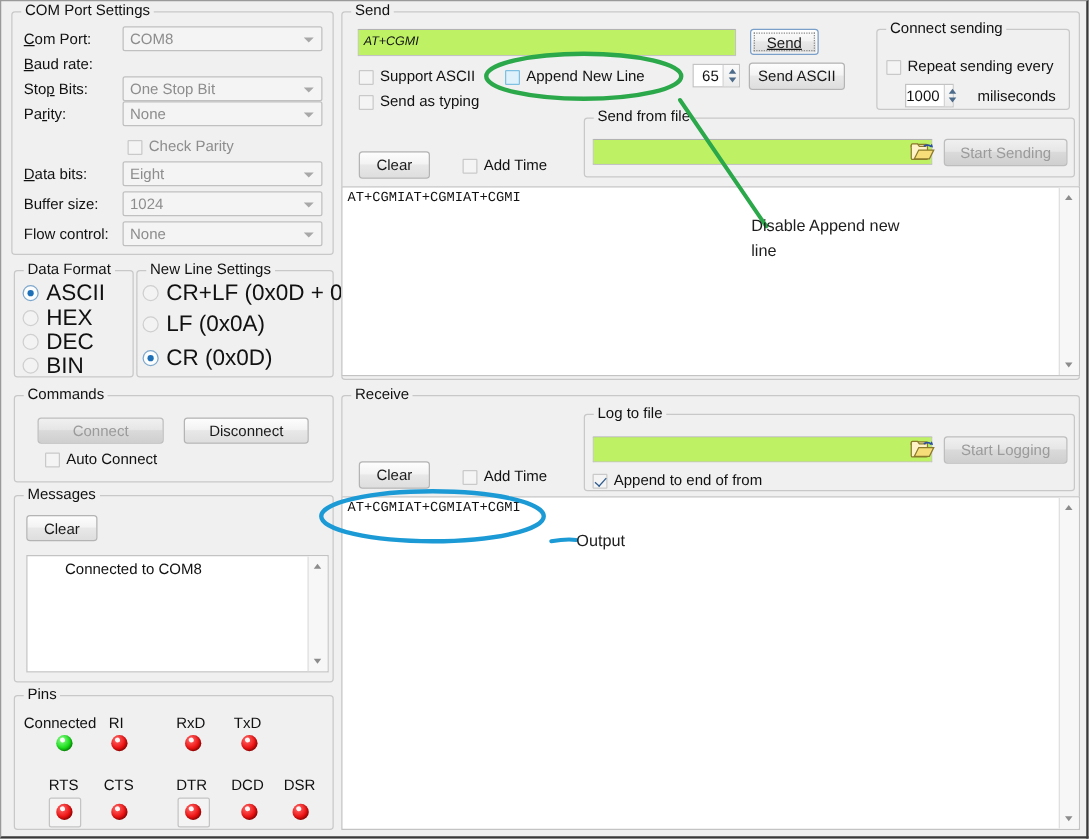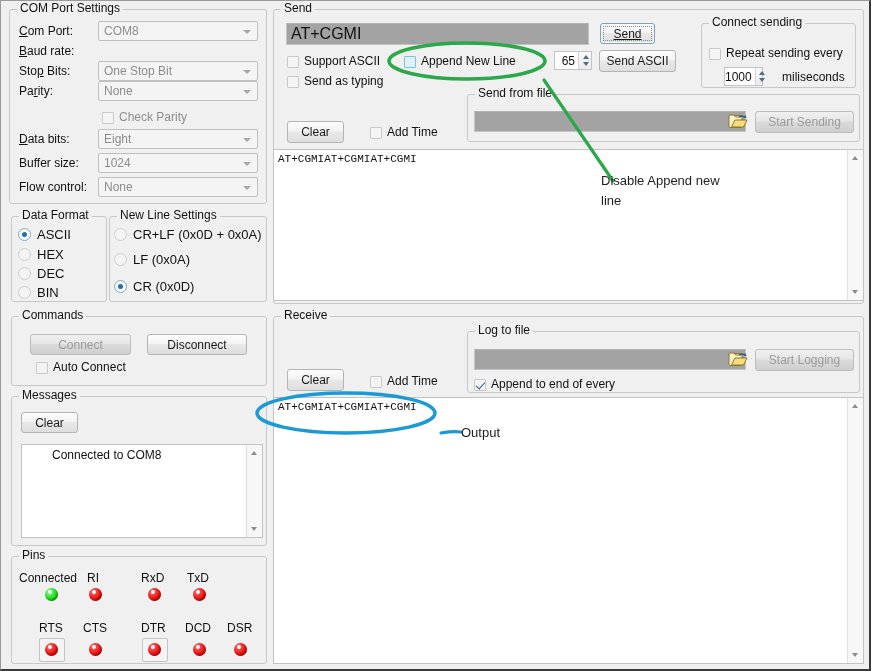--- a/index.html
+++ b/index.html
@@ -32,24 +32,24 @@
   
   .combo{position:absolute;box-sizing:border-box;height:20px;
      background:#f4f4f4;border:1px solid #c0c0c0;border-radius:2px;
      font-size:12px;color:#8d8d8d;line-height:18px;padding-left:5px;
      white-space:nowrap;overflow:hidden;}
   .combo .arw{position:absolute;right:6px;top:8px;width:0;height:0;
      border-left:4px solid transparent;border-right:4px solid transparent;
      border-top:4px solid #a8a8a8;}
 
   
-  .tb{position:absolute;box-sizing:border-box;background:#a3a3a3;
+  .tb{position:absolute;box-sizing:border-box;background:#bef264;
      border:1px solid #c3c3c3;border-top-color:#b2b2b2;border-radius:1px;
-     font-size:16px;color:#111;padding:2px 4px;line-height:16px;
-     white-space:nowrap;overflow:hidden;}
+     font-size:10px;color:#111;padding:2px 4px;line-height:16px;
+     white-space:nowrap;overflow:hidden;font-style:italic;}
 
   
   .area{position:absolute;box-sizing:border-box;background:#fff;
      border:1px solid #c3c3c3;overflow:hidden;}
   .area .txt{font-family:"Liberation Serif", serif;font-size:12px;
      color:#111;padding:3px 4px;white-space:pre;letter-spacing:0px;}
   .area .txt.mono{font-family:"Liberation Mono", monospace;font-size:11px;}
   .area .txt.sans{font-family:"Liberation Sans", sans-serif;font-size:12px;}
 
   
@@ -92,21 +92,21 @@
   .cbx.dis .t{color:#111;}
 
   
   .rdo{position:absolute;display:flex;align-items:center;white-space:nowrap;}
   .rdo .circ{width:13px;height:13px;box-sizing:border-box;border-radius:50%;
      border:1px solid #cfcfcf;background:#f3f3f3;margin-right:6px;
      position:relative;flex:none;}
   .rdo .circ.on{border-color:#7fa8cc;background:#fbfdff;}
   .rdo .circ.on:after{content:"";position:absolute;left:3px;top:3px;
      width:5px;height:5px;border-radius:50%;background:#1d6fb8;}
-  .rdo .t{font-size:13px;color:#111;line-height:13px;}
+  .rdo .t{font-size:18px;color:#111;line-height:13px;}
 
   
   .spin{position:absolute;box-sizing:border-box;background:#fff;
      border:1px solid #c3c3c3;display:flex;align-items:center;}
   .spin .v{flex:1;text-align:right;padding-right:3px;font-size:12px;color:#111;}
   .spin .ud{width:13px;height:100%;box-sizing:border-box;border-left:1px solid #d4d4d4;
      background:linear-gradient(to bottom,#fafafa,#ececec);position:relative;}
   .spin .ud:before{content:"";position:absolute;left:3.5px;top:3px;width:0;height:0;
      border-left:3px solid transparent;border-right:3px solid transparent;
      border-bottom:4px solid #4d6b8a;}
@@ -382,21 +382,21 @@
       <path d="M3.5 14 L7 7 H19 L15.5 14 Z" fill="#f7dd7a" stroke="#8a7a2a" stroke-width="1"></path>
       <path d="M11 4 q4 -2 6 0.5" stroke="#2b4fa0" stroke-width="1.2" fill="none"></path>
       <path d="M17.5 2 l1 3 l-3 -0.7 z" fill="#2b4fa0"></path>
     </svg>
   </div>
   <div class="btn dis" style="left:754px;top:348px;width:99px;height:22px;">
     <span>Start Logging</span>
   </div>
   <div class="cbx" style="left:473px;top:377px;">
     <span class="box chk"></span>
-    <span class="t">Append to end of every</span>
+    <span class="t">Append to end of from</span>
   </div>
 
   <div class="btn" style="left:286px;top:368px;width:57px;height:22px;">
     <span>Clear</span>
   </div>
   <div class="cbx" style="left:369px;top:374px;">
     <span class="box"></span>
     <span class="t">Add Time</span>
   </div>
 

